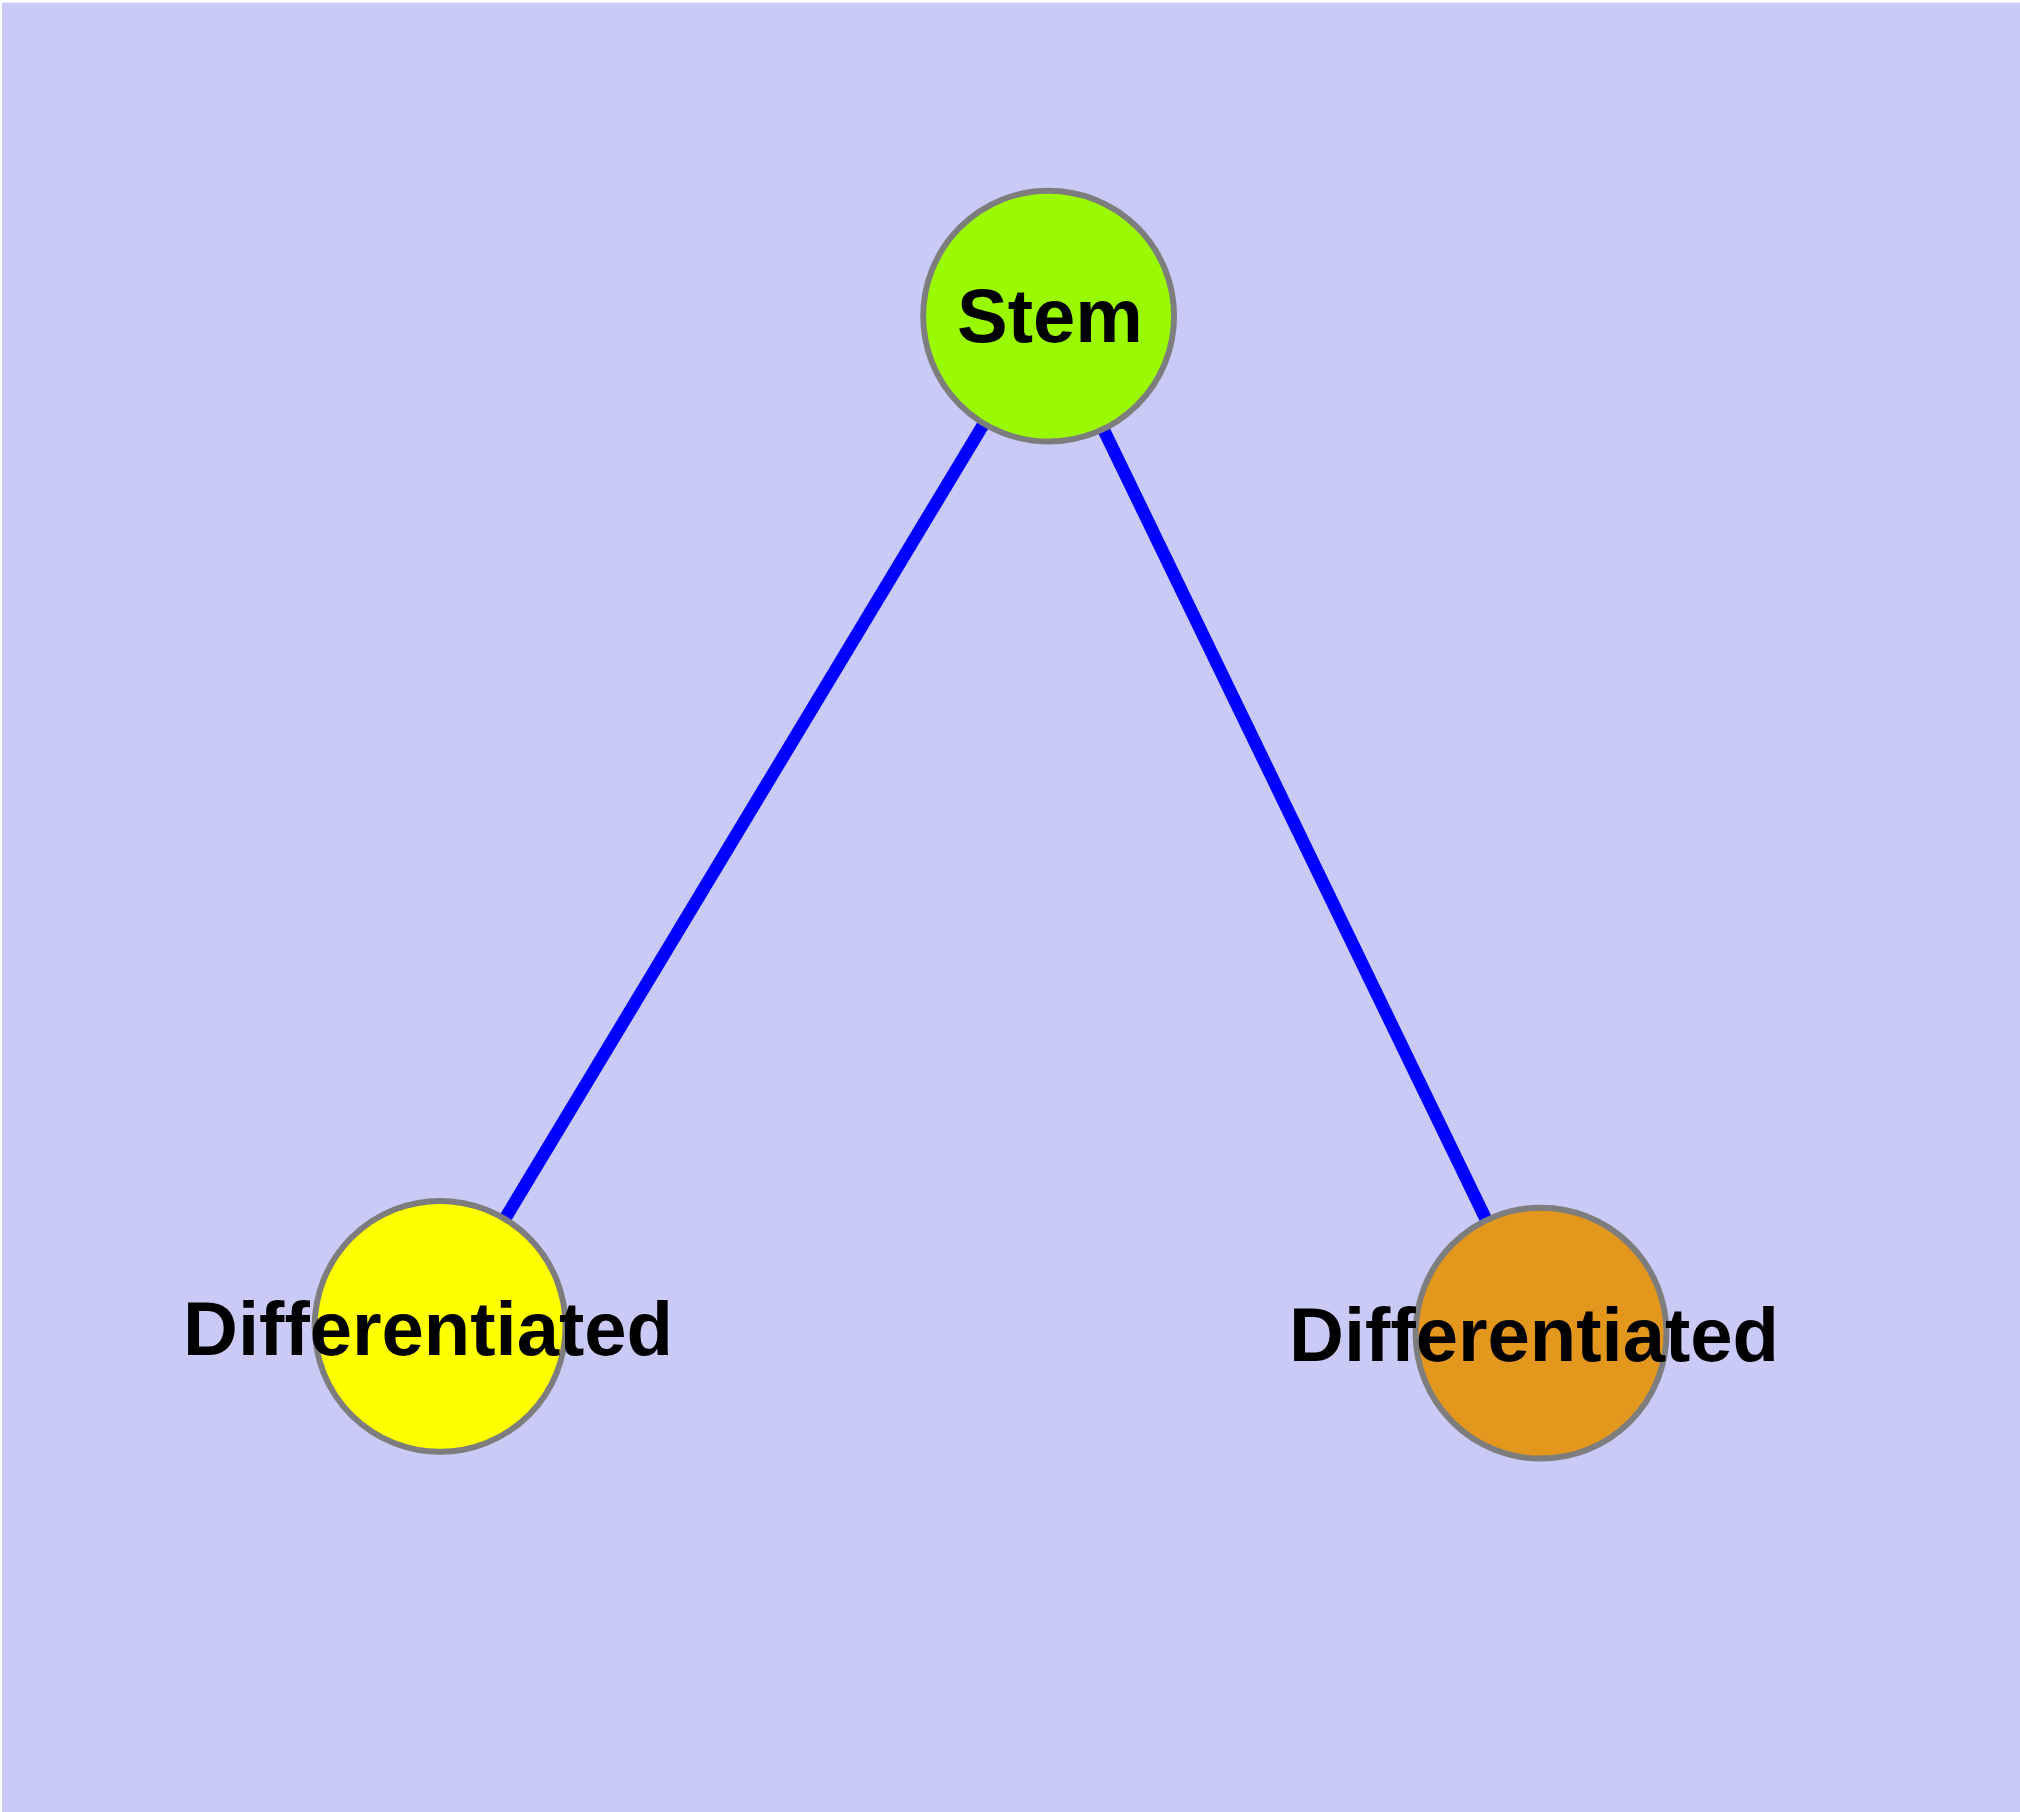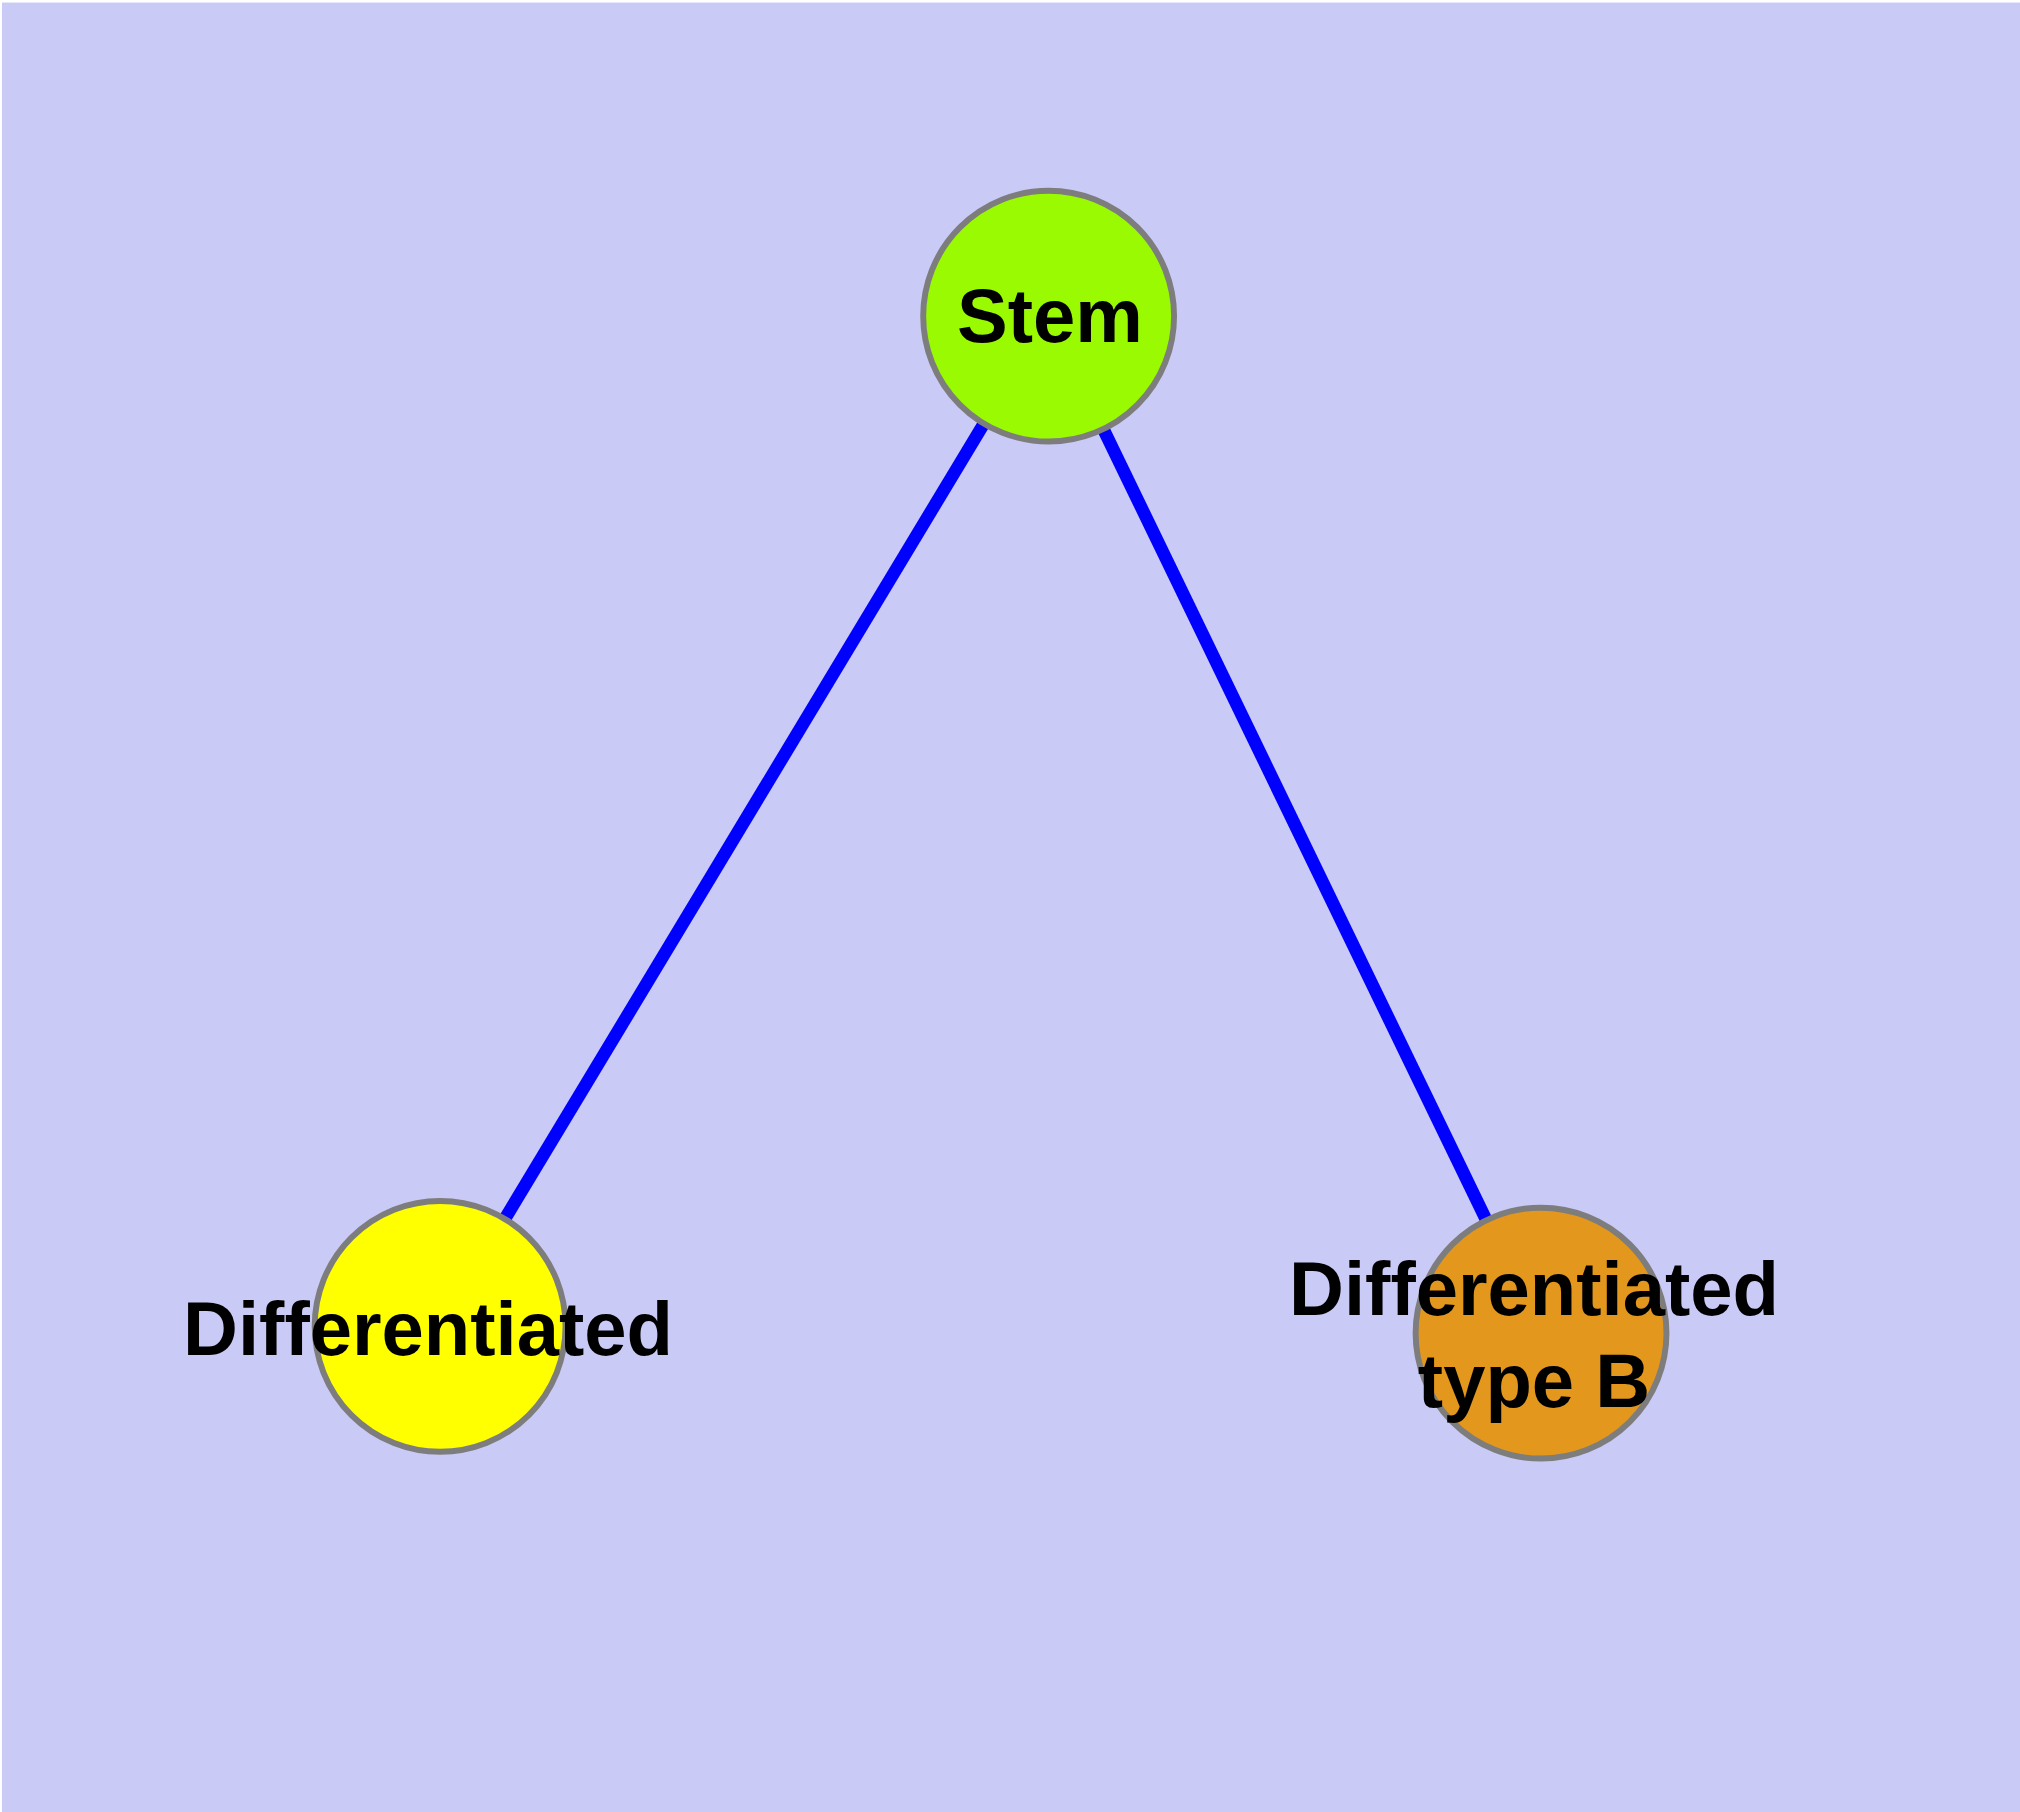--- a/index.html
+++ b/index.html
@@ -56,17 +56,16 @@
   <div class="node-label label-stem">
     <span>Stem</span>
   </div>
 
   <div class="node-label label-type-a">
     <div>Differentiated</div>
   </div>
 
   <div class="node-label label-type-b">
     <div>Differentiated</div>
-    <div>type B</div>
   </div>
 
 </div>
 
 
 </body></html>

